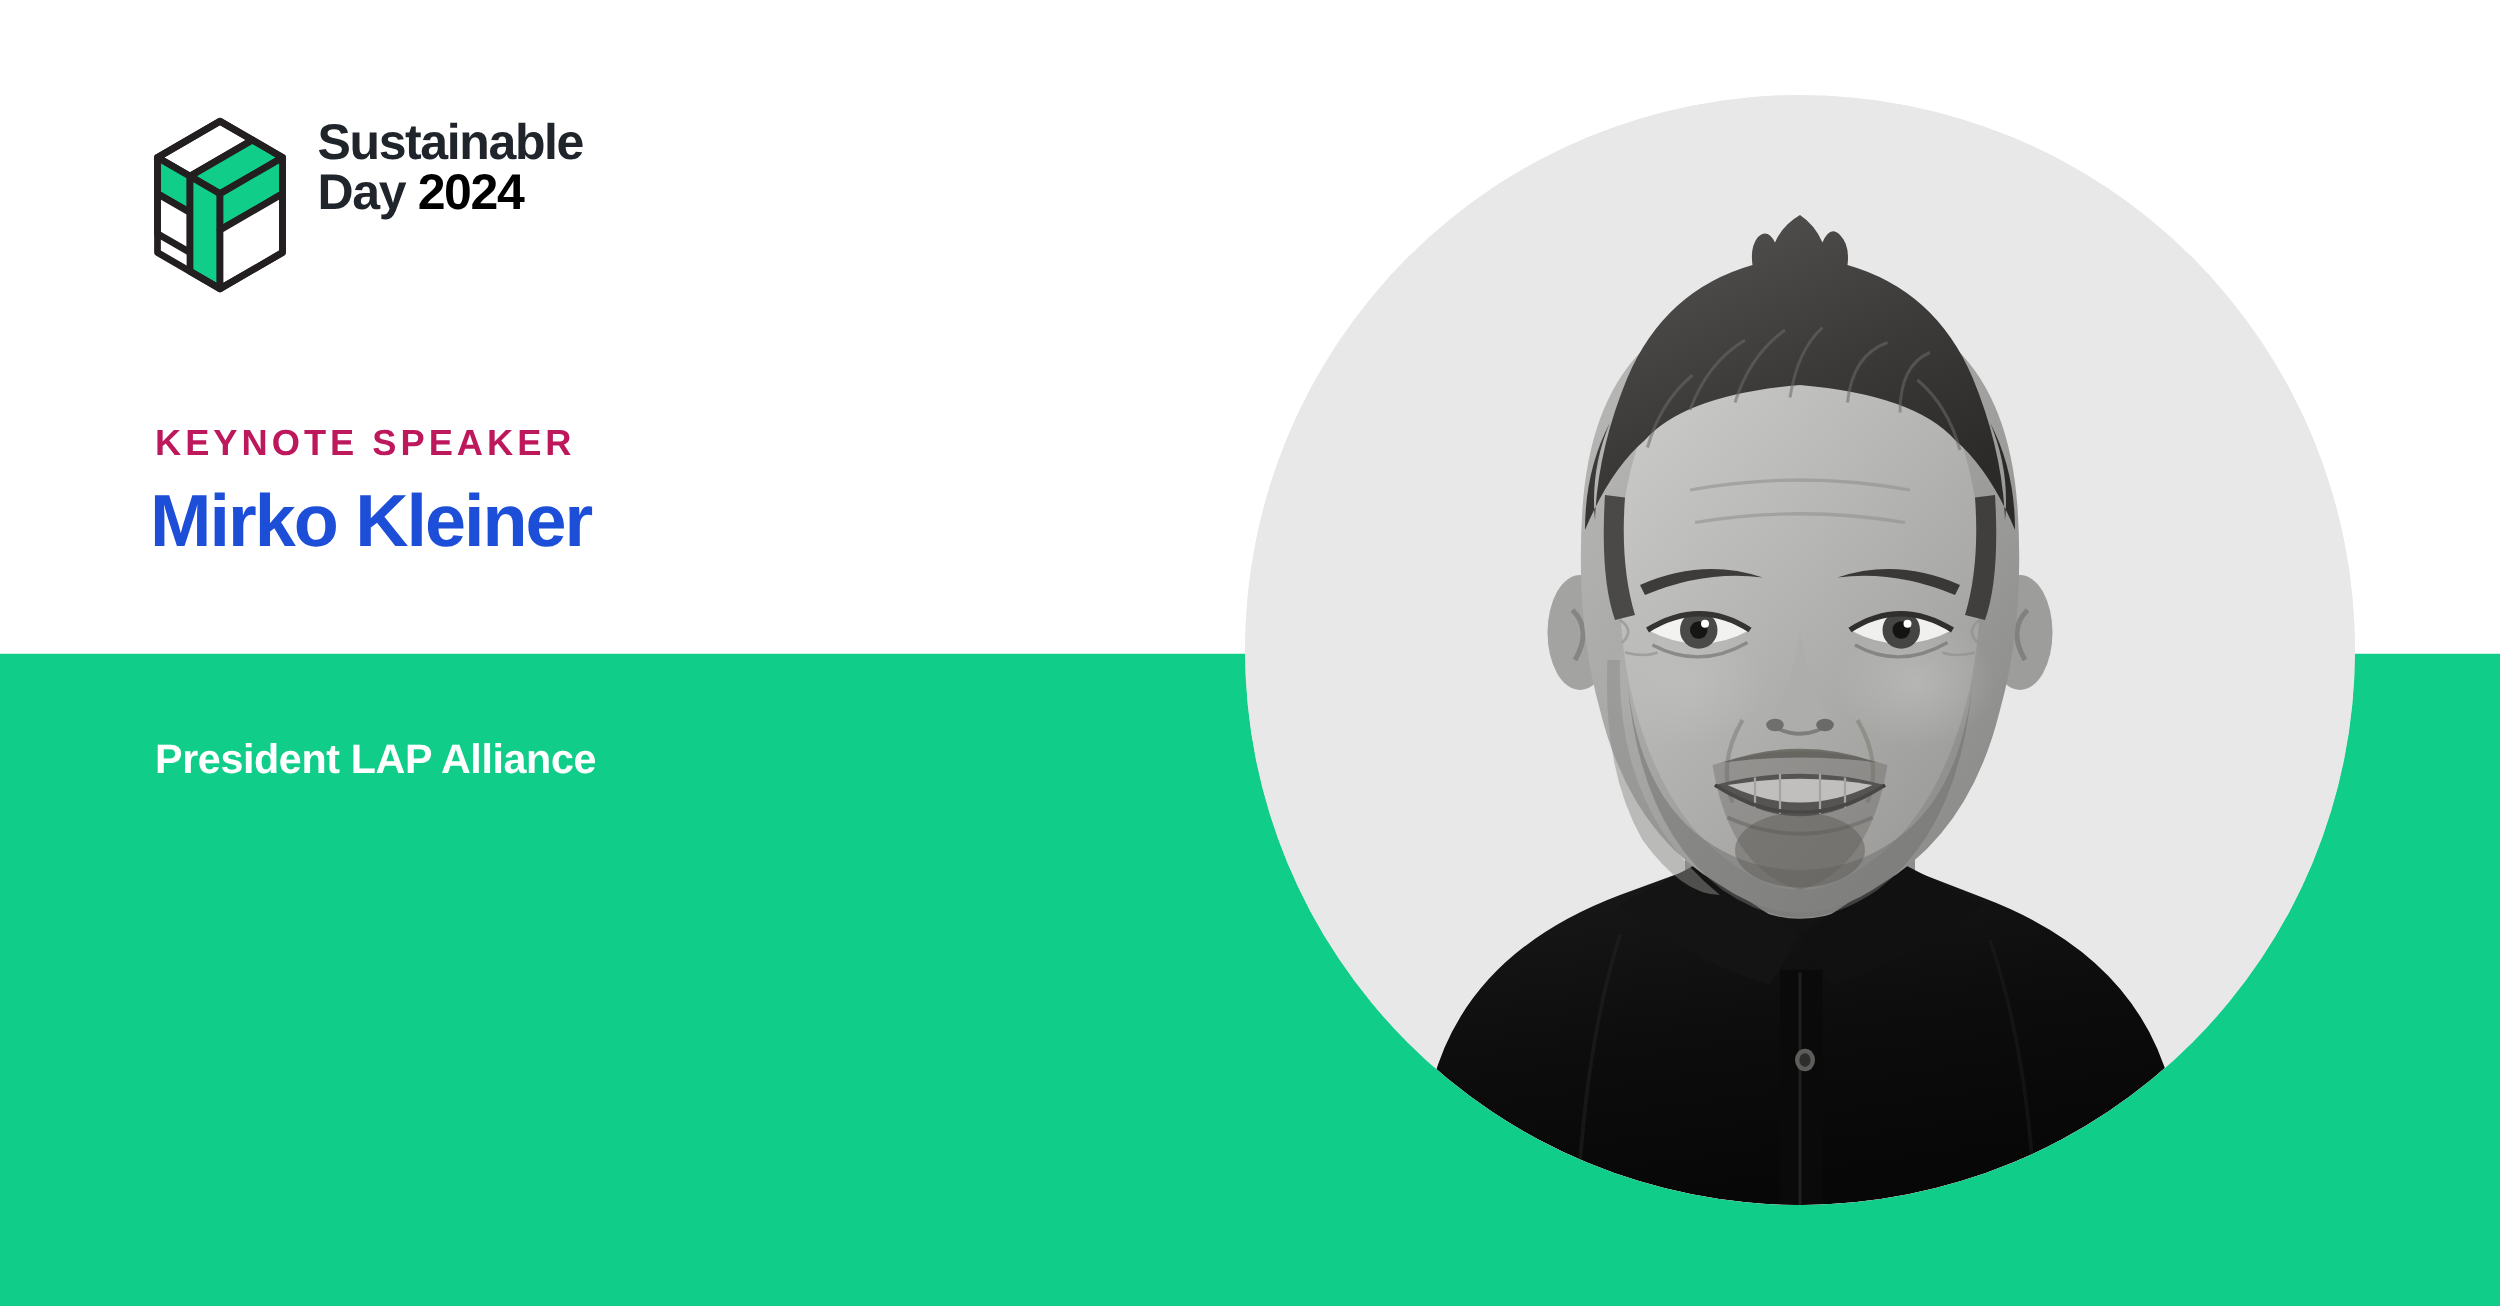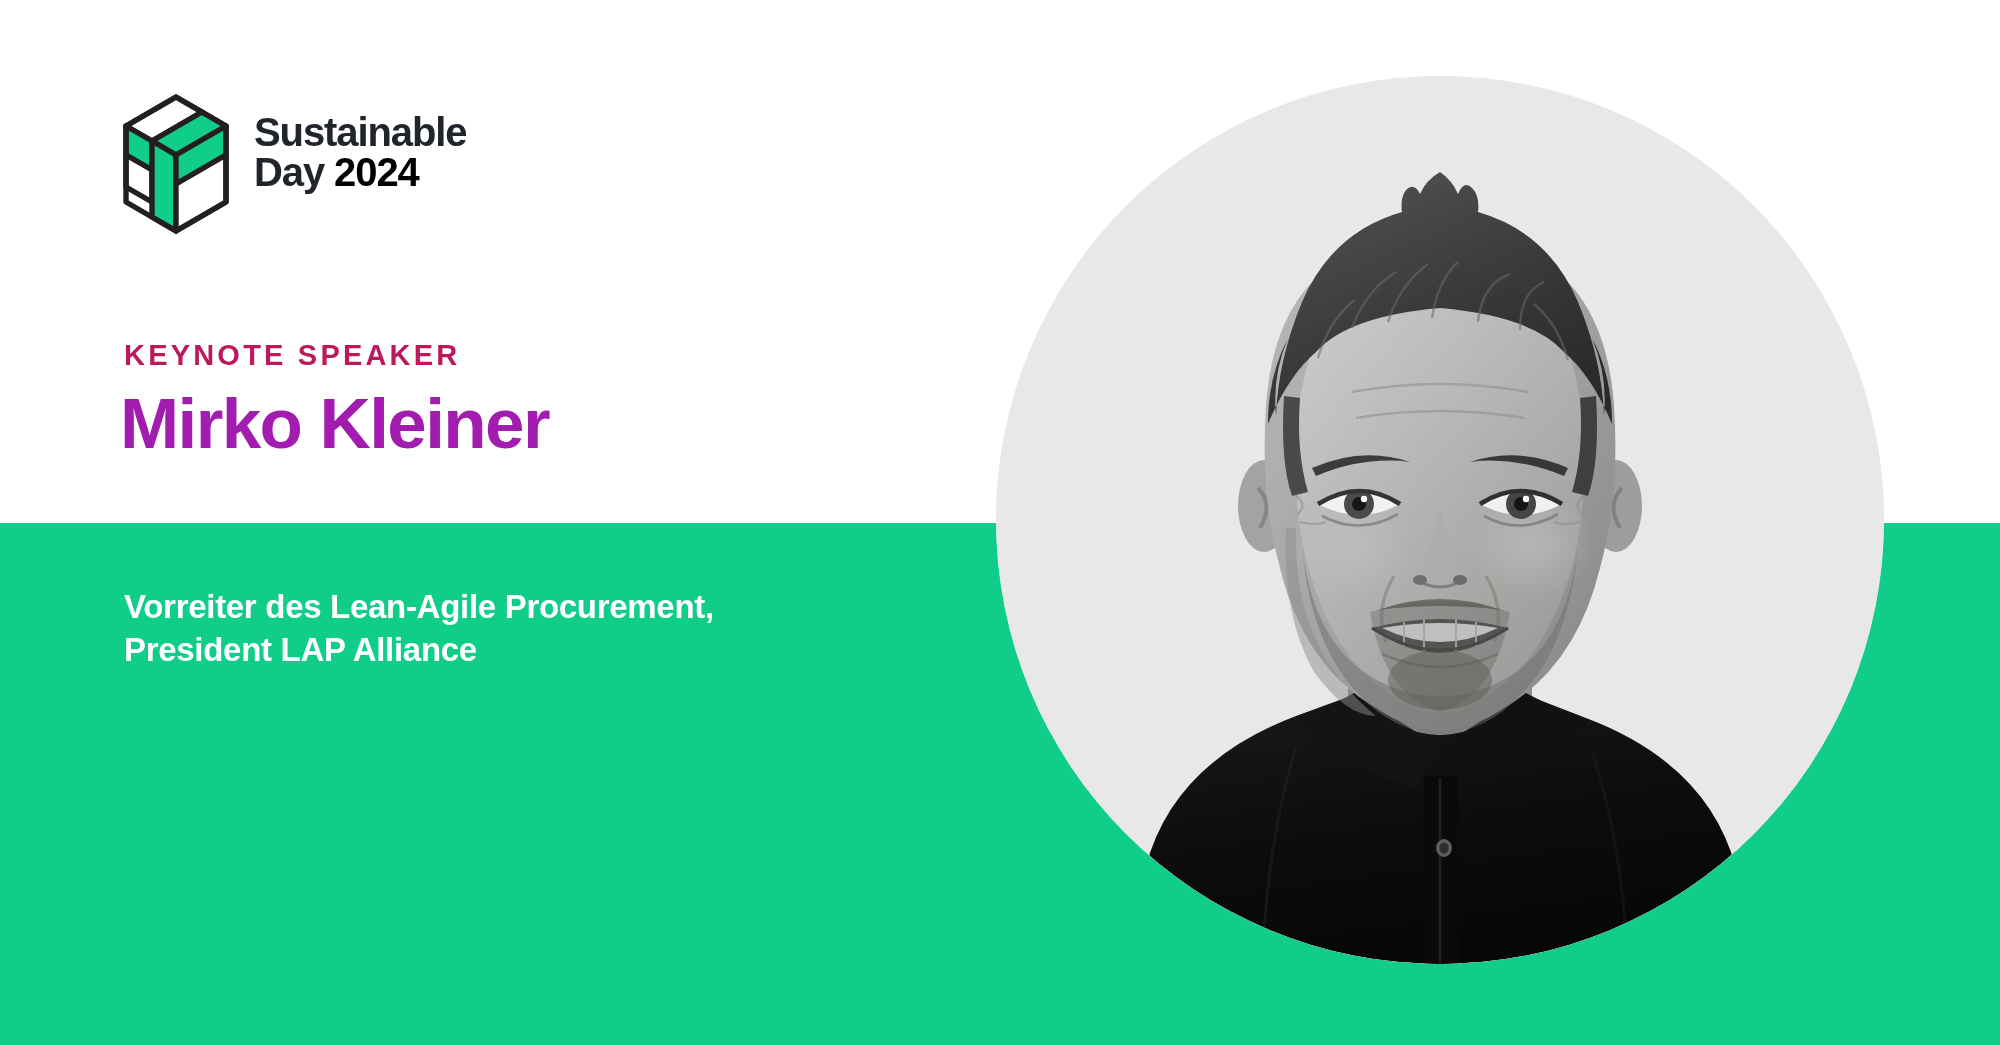--- a/index.html
+++ b/index.html
@@ -49,21 +49,21 @@
   .logo {
     position: absolute;
     left: 120px;
     top: 88px;
     display: flex;
     align-items: flex-start;
     gap: 22px;
   }
   .logo-mark { width: 112px; height: 152px; display: block; }
   .wordmark {
-    margin-top: 24px;
+    margin-top: 6px;
     font-weight: bold;
     font-size: 40px;
     line-height: 1.0;
     letter-spacing: -1.1px;
     color: #20242b;
     white-space: nowrap;
   }
   .wordmark .wm-line { display: block; }
   .wm-year { color: #000000; }
 
@@ -75,25 +75,25 @@
     font-size: 29px;
     font-weight: bold;
     letter-spacing: 3.2px;
     color: #be185d;
     white-space: nowrap;
   }
   .speaker-name {
     position: absolute;
     left: 120px;
     top: 388px;
-    font-size: 71px;
+    font-size: 59px;
     font-weight: bold;
     letter-spacing: -1.6px;
     line-height: 1.0;
-    color: #a21caf;
+    color: #1d4ed8;
     white-space: nowrap;
   }
   .speaker-role {
     position: absolute;
     left: 124px;
     top: 586px;
     font-size: 33px;
     font-weight: bold;
     line-height: 1.30;
     letter-spacing: -0.3px;
@@ -318,17 +318,16 @@
       <span class="wm-line">Sustainable</span>
       <span class="wm-line"><span>Day</span> <span class="wm-year">2024</span></span>
     </div>
   </div>
 
   <div class="eyebrow">KEYNOTE SPEAKER</div>
 
   <div class="speaker-name">Mirko Kleiner</div>
 
   <div class="speaker-role">
-    <span class="role-line">Vorreiter des Lean-Agile Procurement,</span>
     <span class="role-line">President LAP Alliance</span>
   </div>
 
 </div>
 
 </body></html>

